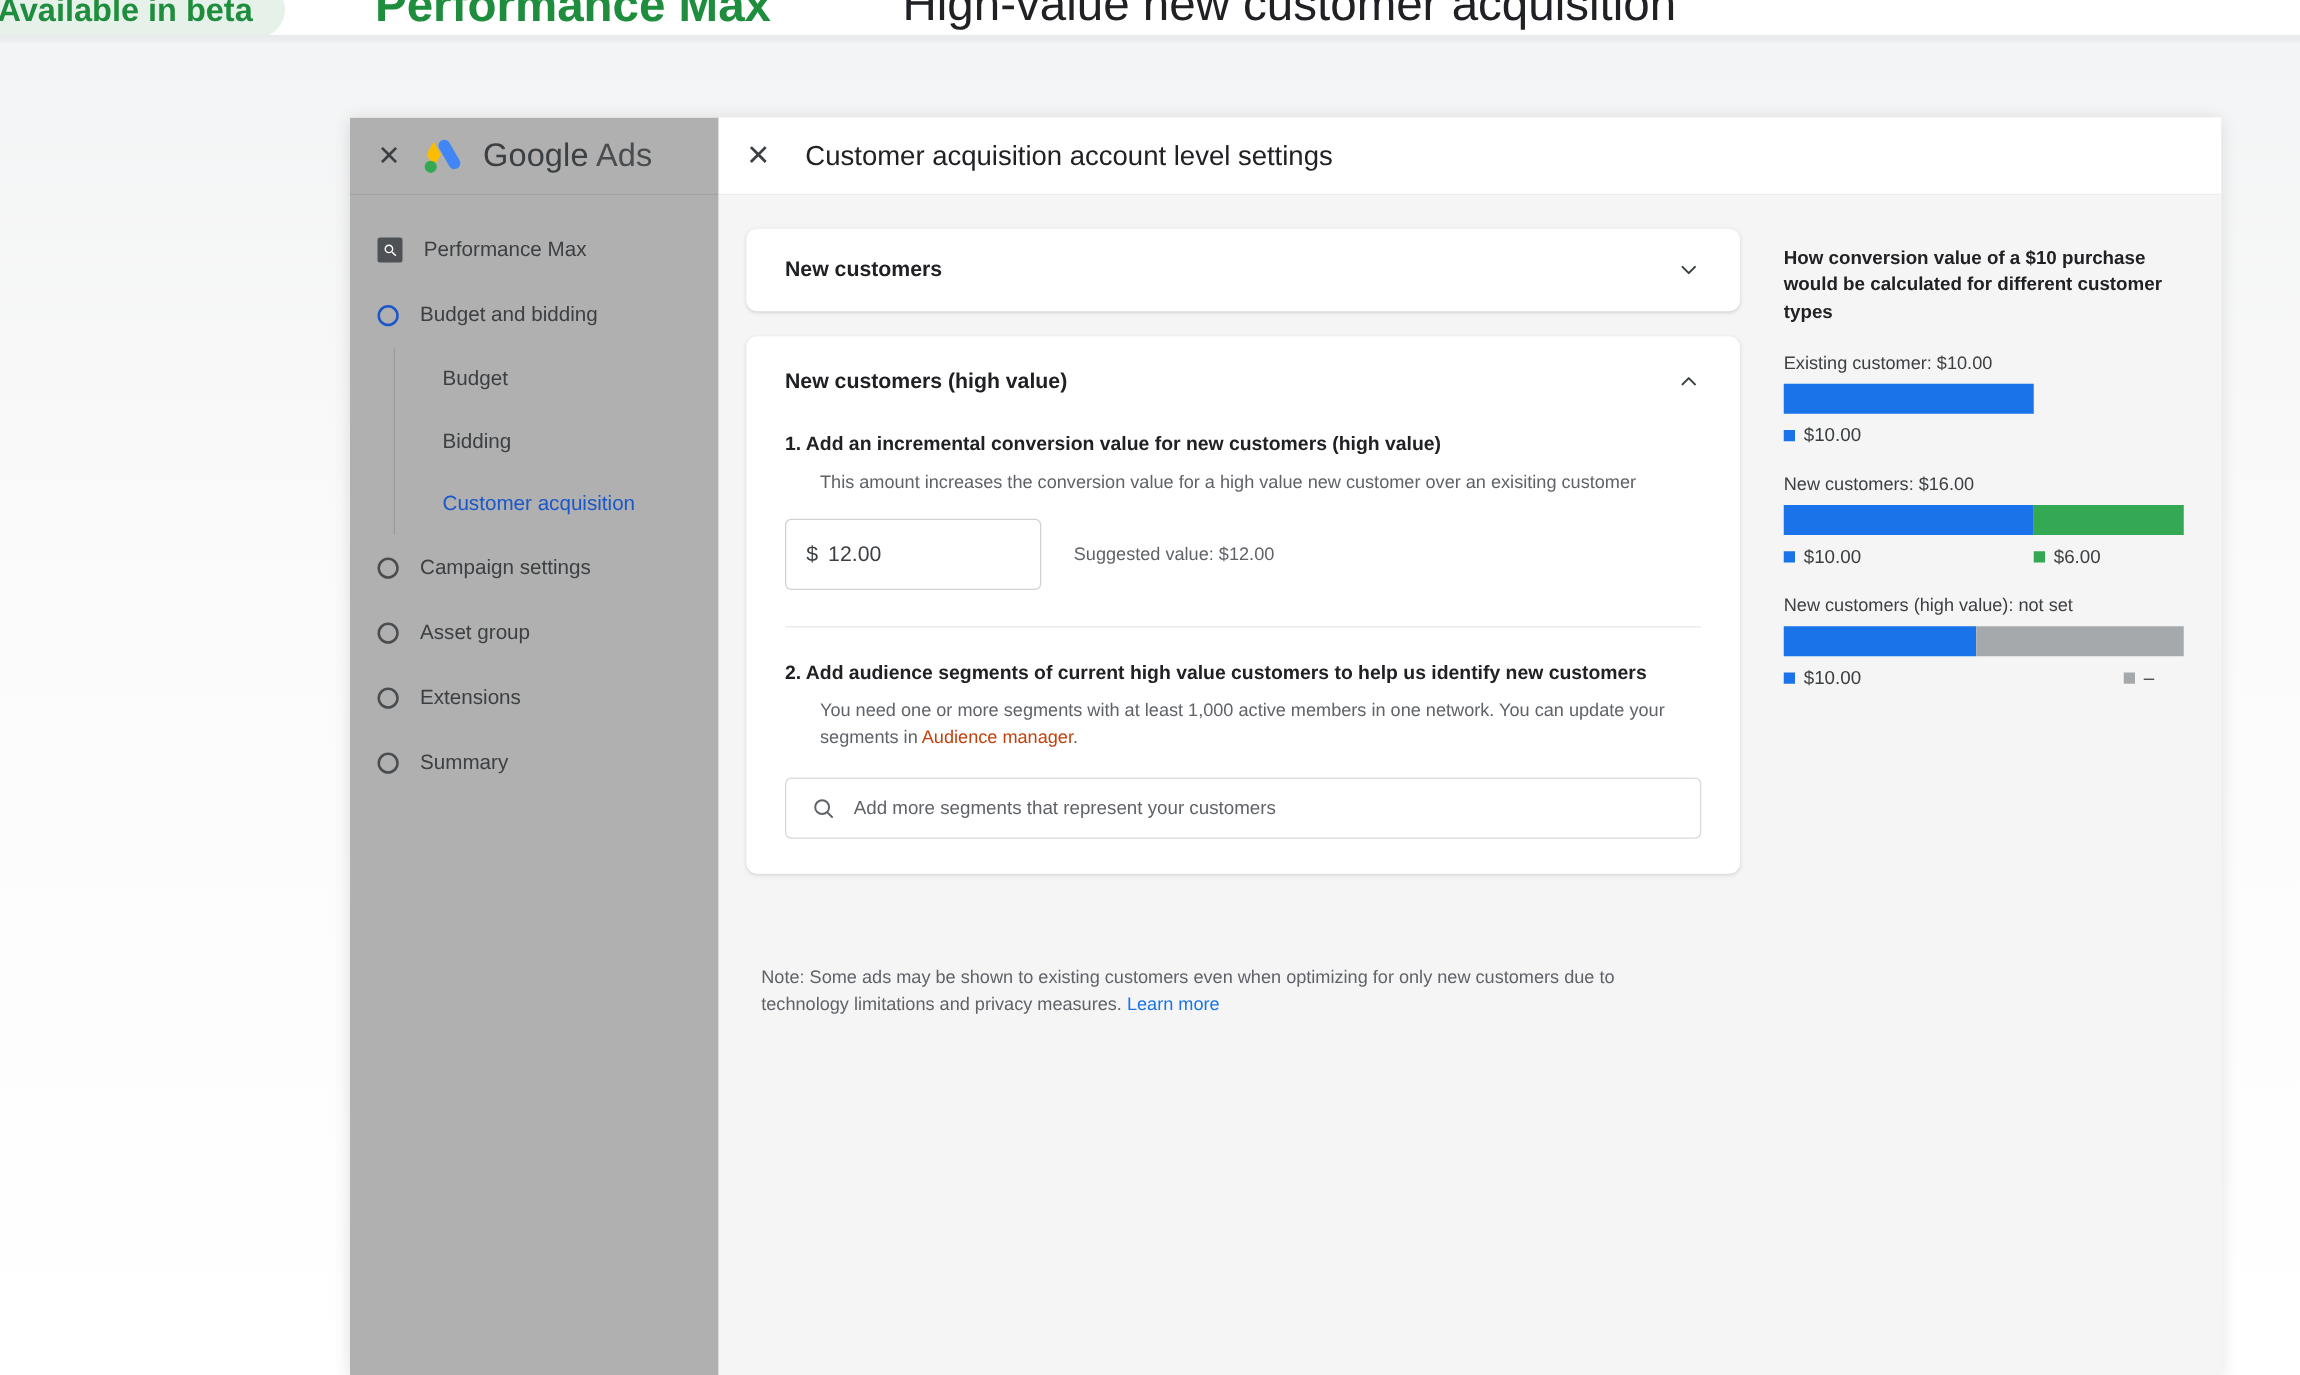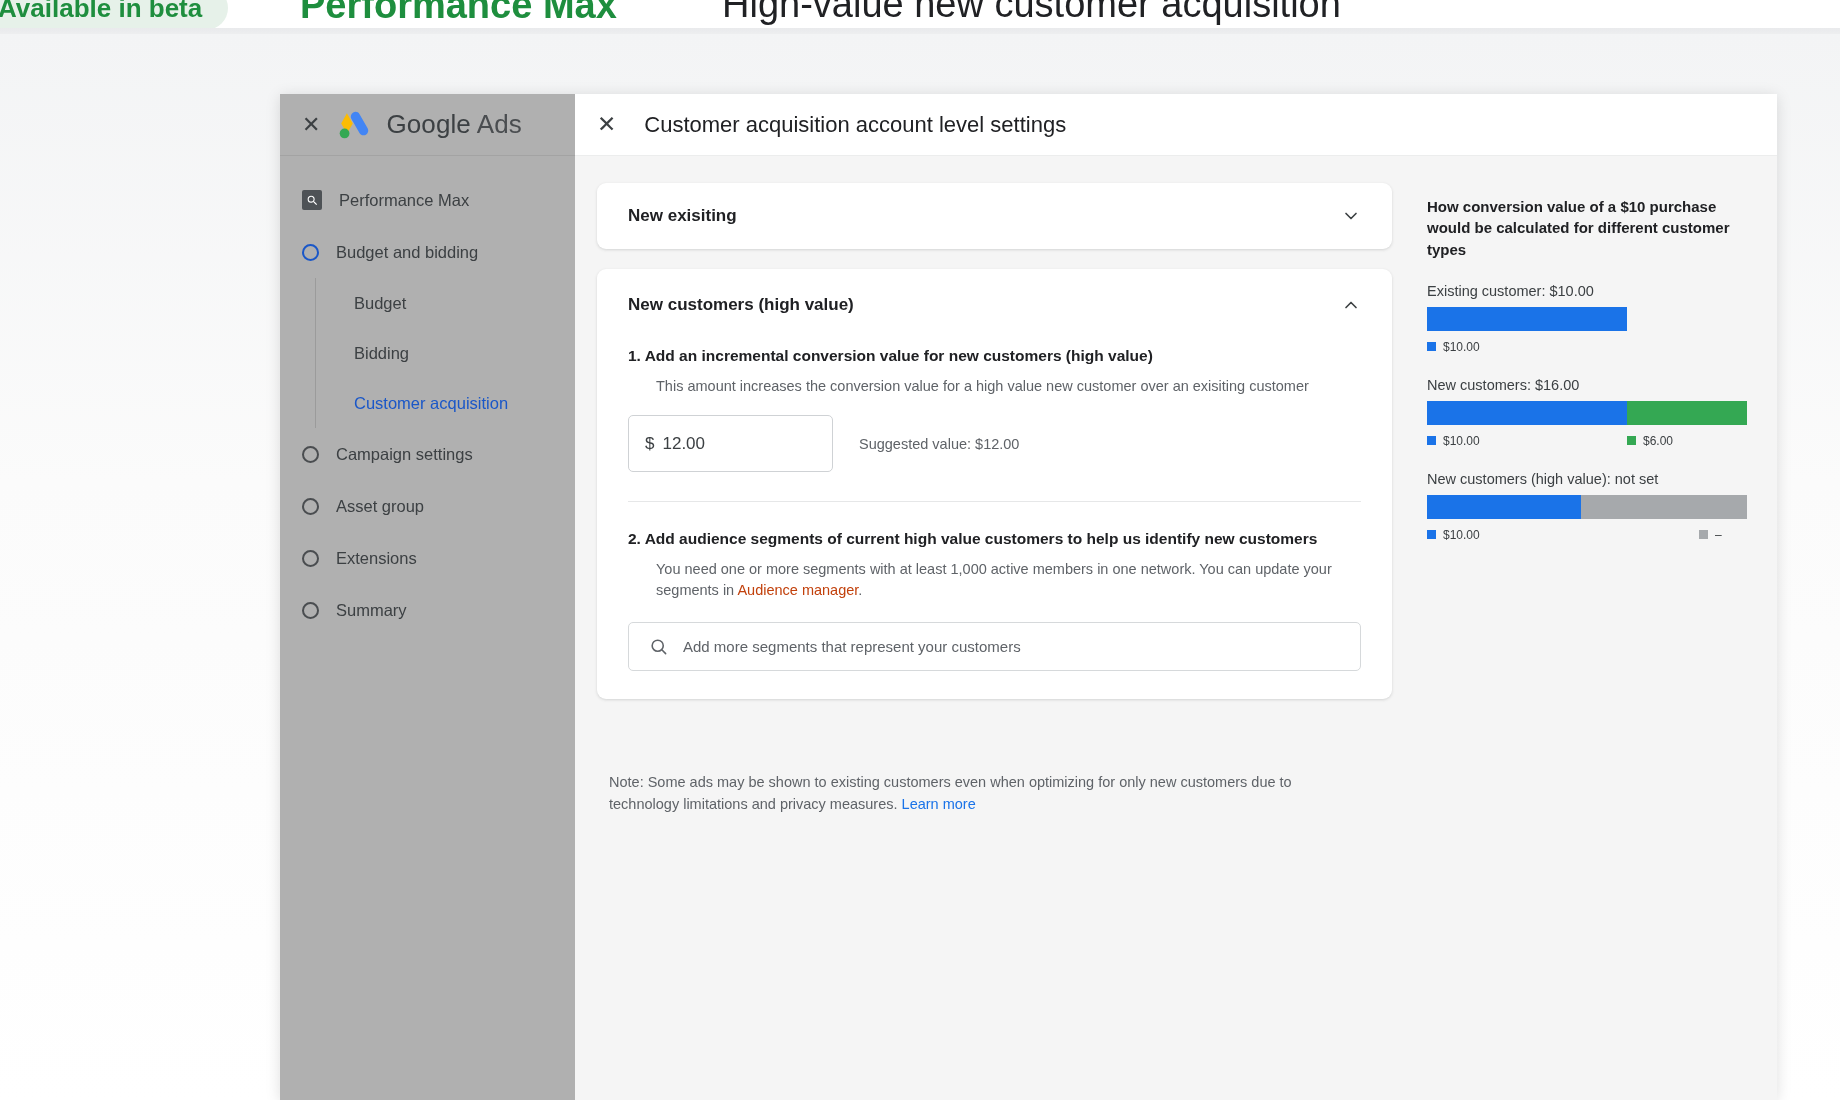--- a/index.html
+++ b/index.html
@@ -183,21 +183,21 @@
   #rc-title {
     font-size: 15px; font-weight: 700; color: #202124; line-height: 1.42;
   }
   .chart-block { margin-top: 23px; }
   .chart-block:first-of-type { margin-top: 26px; }
   .cb-label { font-size: 14.5px; color: #3c4043; margin-bottom: 8px; }
   .bar-track { display: flex; height: 24px; width: 100%; }
   .seg-blue { background: #1a73e8; }
   .seg-green { background: #34a853; }
   .seg-grey  { background: #a6a9ac; }
-  .legend { display: flex; margin-top: 9px; font-size: 12px; color: #3c4043; }
+  .legend { display: flex; margin-top: 9px; font-size: 15px; color: #3c4043; }
   .lg { display: flex; align-items: center; gap: 7px; }
   .sw { width: 9px; height: 9px; flex: none; }
   .sw.blue { background: #1a73e8; }
   .sw.green { background: #34a853; }
   .sw.grey { background: #a6a9ac; }
 </style>
 </head>
 <body>
 
 <div id="banner">
@@ -272,21 +272,21 @@
       <div id="dlg-close">✕</div>
       <div id="dlg-title">Customer acquisition account level settings</div>
     </div>
 
     <div id="dlg-body">
 
       <div id="center-col">
 
         <div class="card" id="card-nc">
           <div class="card-head">
-            <span class="card-head-title">New exisiting</span>
+            <span class="card-head-title">New customers</span>
             <svg class="chev" viewBox="0 0 24 24" fill="none" stroke="currentColor" stroke-width="2" stroke-linecap="round" stroke-linejoin="round">
                 <polyline points="6 9 12 15 18 9"></polyline>
               </svg>
           </div>
         </div>
 
         <div class="card" id="card-hv">
           <div class="card-head">
             <span class="card-head-title">New customers (high value)</span>
             <svg class="chev" viewBox="0 0 24 24" fill="none" stroke="currentColor" stroke-width="2" stroke-linecap="round" stroke-linejoin="round">

